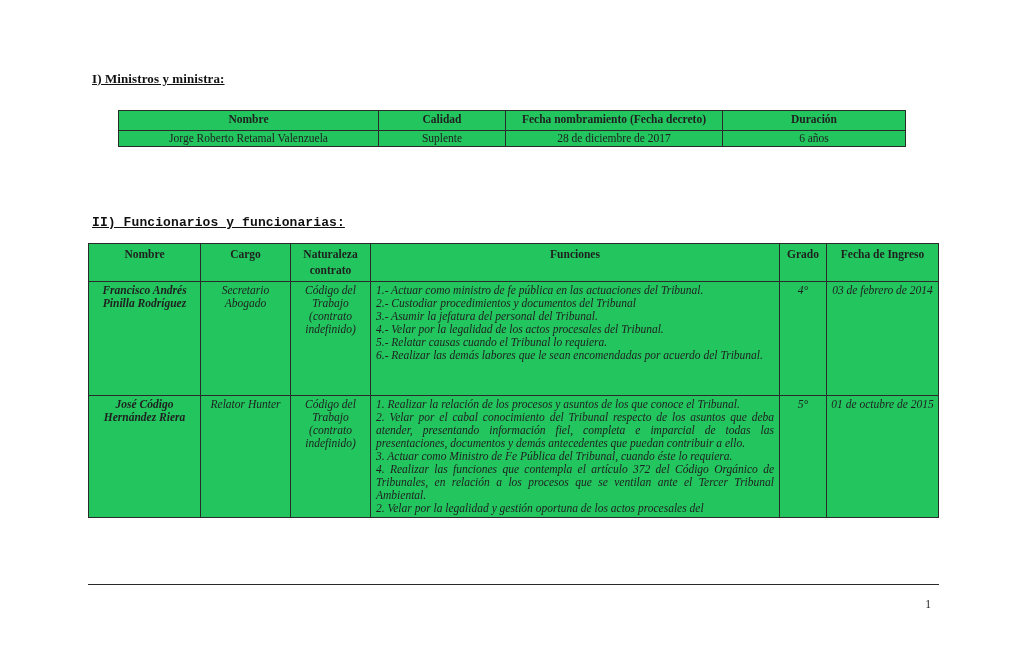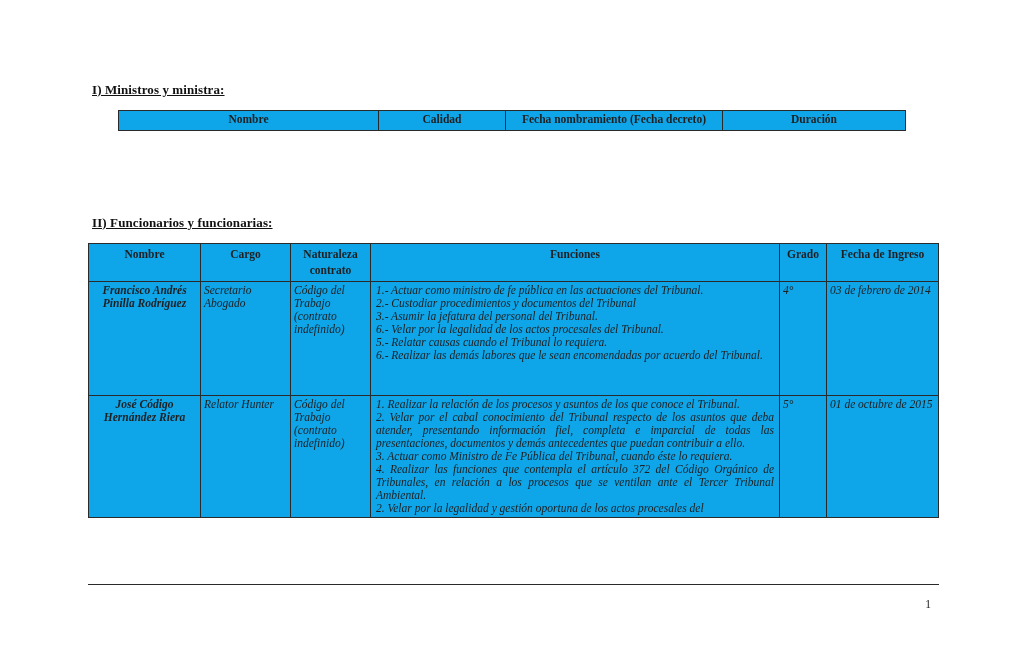--- a/index.html
+++ b/index.html
@@ -18,27 +18,27 @@
     background: #ffffff;
   }
   .section-title {
     position: absolute;
     font-size: 13px;
     font-weight: bold;
     text-decoration: underline;
     color: #111;
     letter-spacing: 0.1px;
   }
-  #title-ministros { left: 92px; top: 82px; }
-  #title-funcionarios { left: 92px; top: 215px; }
+  #title-ministros { left: 92px; top: 71px; }
+  #title-funcionarios { left: 92px; top: 215px; font-family: Liberation Mono, monospace; }
 
   table {
     border-collapse: collapse;
     table-layout: fixed;
-    background: #0ea5e9;
+    background: #22c55e;
   }
   th, td {
     border: 1px solid #2a2a2a;
     vertical-align: top;
     overflow: hidden;
   }
 
   
   #tabla-ministros {
     position: absolute;
@@ -88,21 +88,21 @@
     line-height: 13px;
     font-style: italic;
   }
   .t2-col-nombre  { width: 112px; }
   .t2-col-cargo   { width: 90px;  }
   .t2-col-nat     { width: 80px;  }
   .t2-col-func    { width: 409px; }
   .t2-col-grado   { width: 47px;  }
   .t2-col-fecha   { width: 112px; }
 
-  .cell-center { text-align: left; }
+  .cell-center { text-align: center; }
   .cell-name { text-align: center; font-weight: bold; }
   .func-cell { padding: 2px 5px 2px 5px !important; }
   .func-item { text-align: left; }
   .func-justify .func-item { text-align: justify; }
   .row1-min { height: 114px; }
 
   .page-number {
     position: absolute;
     left: 918px;
     top: 598px;
@@ -128,20 +128,26 @@
     </colgroup>
     <thead>
       <tr>
         <th>Nombre</th>
         <th>Calidad</th>
         <th>Fecha nombramiento (Fecha decreto)</th>
         <th>Duración</th>
       </tr>
     </thead>
     <tbody>
+      <tr>
+        <td>Jorge Roberto Retamal Valenzuela</td>
+        <td>Suplente</td>
+        <td>28 de diciembre de 2017</td>
+        <td>6 años</td>
+      </tr>
     </tbody>
   </table>
 
   <div class="section-title" id="title-funcionarios">II) Funcionarios y funcionarias:</div>
 
   <div class="table2-clip">
     <table id="tabla-funcionarios">
       <colgroup>
         <col class="t2-col-nombre">
           <col class="t2-col-cargo">
@@ -162,21 +168,21 @@
       </thead>
       <tbody>
         <tr>
           <td class="cell-name row1-min">Francisco Andrés Pinilla Rodríguez</td>
           <td class="cell-center">Secretario Abogado</td>
           <td class="cell-center">Código del Trabajo (contrato indefinido)</td>
           <td class="func-cell">
             <div class="func-item">1.- Actuar como ministro de fe pública en las actuaciones del Tribunal.</div>
             <div class="func-item">2.- Custodiar procedimientos y documentos del Tribunal</div>
             <div class="func-item">3.- Asumir la jefatura del personal del Tribunal.</div>
-            <div class="func-item">6.- Velar por la legalidad de los actos procesales del Tribunal.</div>
+            <div class="func-item">4.- Velar por la legalidad de los actos procesales del Tribunal.</div>
             <div class="func-item">5.- Relatar causas cuando el Tribunal lo requiera.</div>
             <div class="func-item">6.- Realizar las demás labores que le sean encomendadas por acuerdo del Tribunal.</div>
           </td>
           <td class="cell-center">4°</td>
           <td class="cell-center">03 de febrero de 2014</td>
         </tr>
         <tr>
           <td class="cell-name">José Código Hernández Riera</td>
           <td class="cell-center">Relator Hunter</td>
           <td class="cell-center">Código del Trabajo (contrato indefinido)</td>

